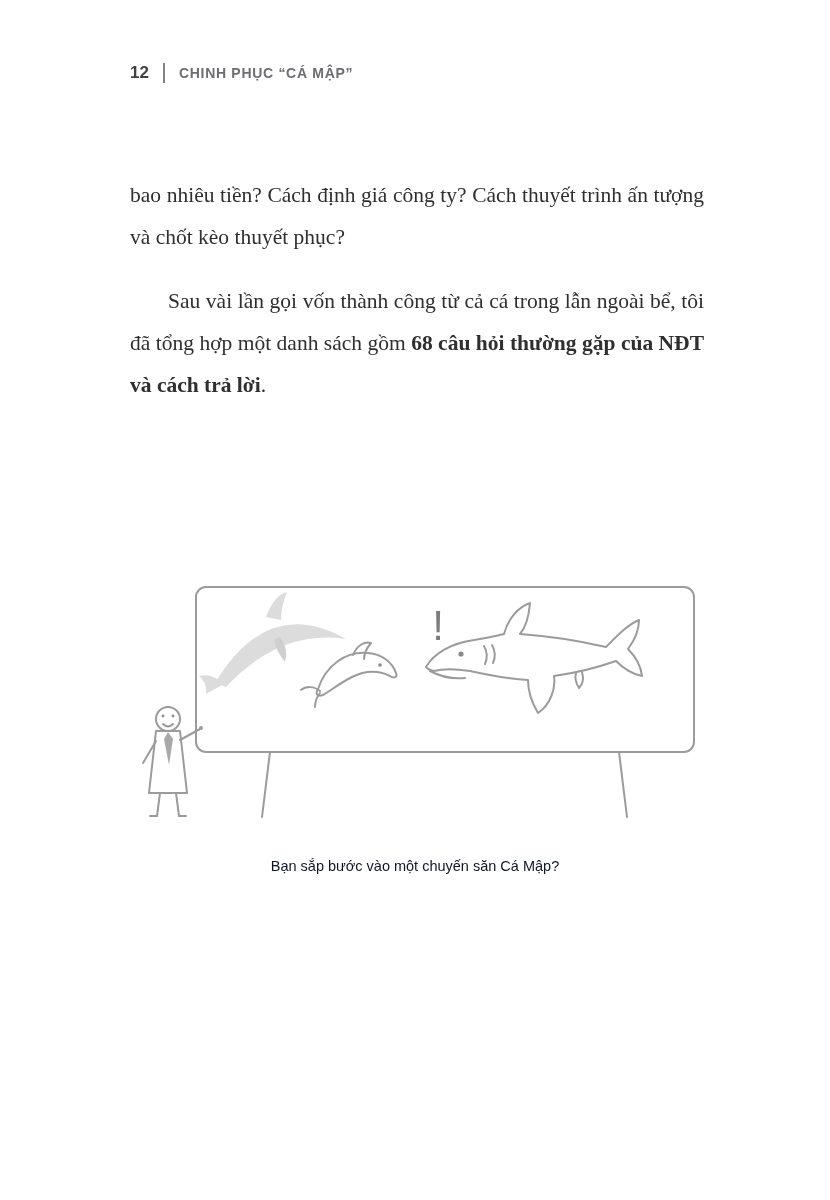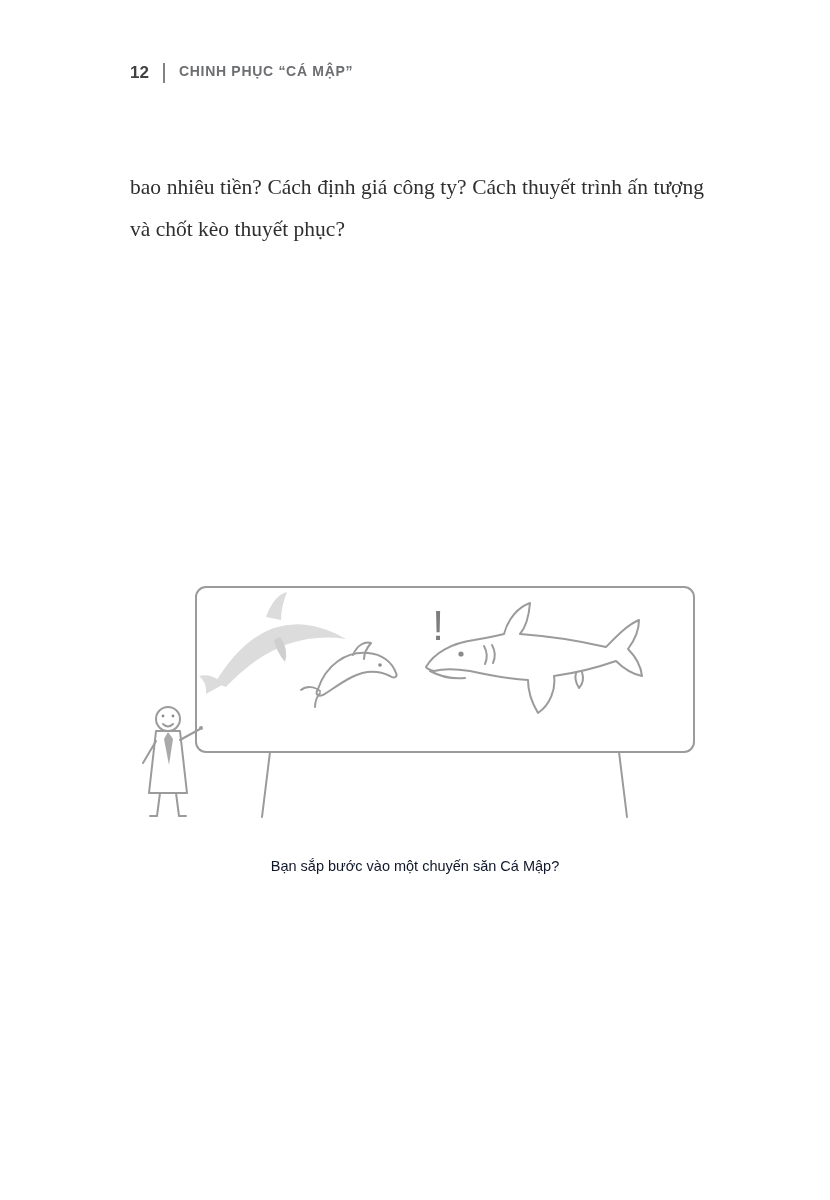--- a/index.html
+++ b/index.html
@@ -11,20 +11,21 @@
     background: #ffffff;
     overflow: hidden;
     font-family: "Liberation Serif", serif;
   }
   
   .page-header {
     position: absolute;
     top: 63px;
     left: 130px;
     display: flex;
+    align-items: center;
     gap: 14px;
     font-family: "Liberation Sans", sans-serif;
   }
   .page-number {
     font-size: 17px;
     color: #414042;
     font-weight: bold;
   }
   .header-divider {
     width: 2px;
@@ -33,21 +34,21 @@
   }
   .running-title {
     font-size: 14px;
     letter-spacing: 0.05em;
     color: #6d6e71;
     font-weight: bold;
   }
   
   .body-text {
     position: absolute;
-    top: 166px;
+    top: 174px;
     left: 130px;
     width: 574px;
   }
   .body-text p {
     margin: 0 0 22px 0;
     font-size: 21.5px;
     line-height: 42px;
     color: #2f2f2f;
     text-align: justify;
   }
@@ -79,20 +80,21 @@
 <div class="page">
 
   <header class="page-header">
     <span class="page-number">12</span>
     <span class="header-divider"></span>
     <span class="running-title">CHINH PHỤC “CÁ MẬP”</span>
   </header>
 
   <main class="body-text">
     <p>bao nhiêu tiền? Cách định giá công ty? Cách thuyết trình ấn tượng và chốt kèo thuyết phục?</p>
+    <p class="indent"><span>Sau vài lần gọi vốn thành công từ cả cá trong lẫn ngoài bể, tôi đã tổng hợp một danh sách gồm </span><strong>68 câu hỏi thường gặp của NĐT và cách trả lời</strong><span>.</span></p>
   </main>
 
   <figure class="illustration">
     <svg width="570" height="255" viewBox="0 0 570 255" xmlns="http://www.w3.org/2000/svg">
 
       <rect x="66" y="4" width="498" height="165" rx="10" class="sketch sketch-fill-white" stroke-width="2.5"></rect>
       <path d="M140,169 L132,234" class="sketch" stroke-width="3"></path>
       <path d="M489,169 L497,234" class="sketch" stroke-width="3"></path>
 
       <g>

